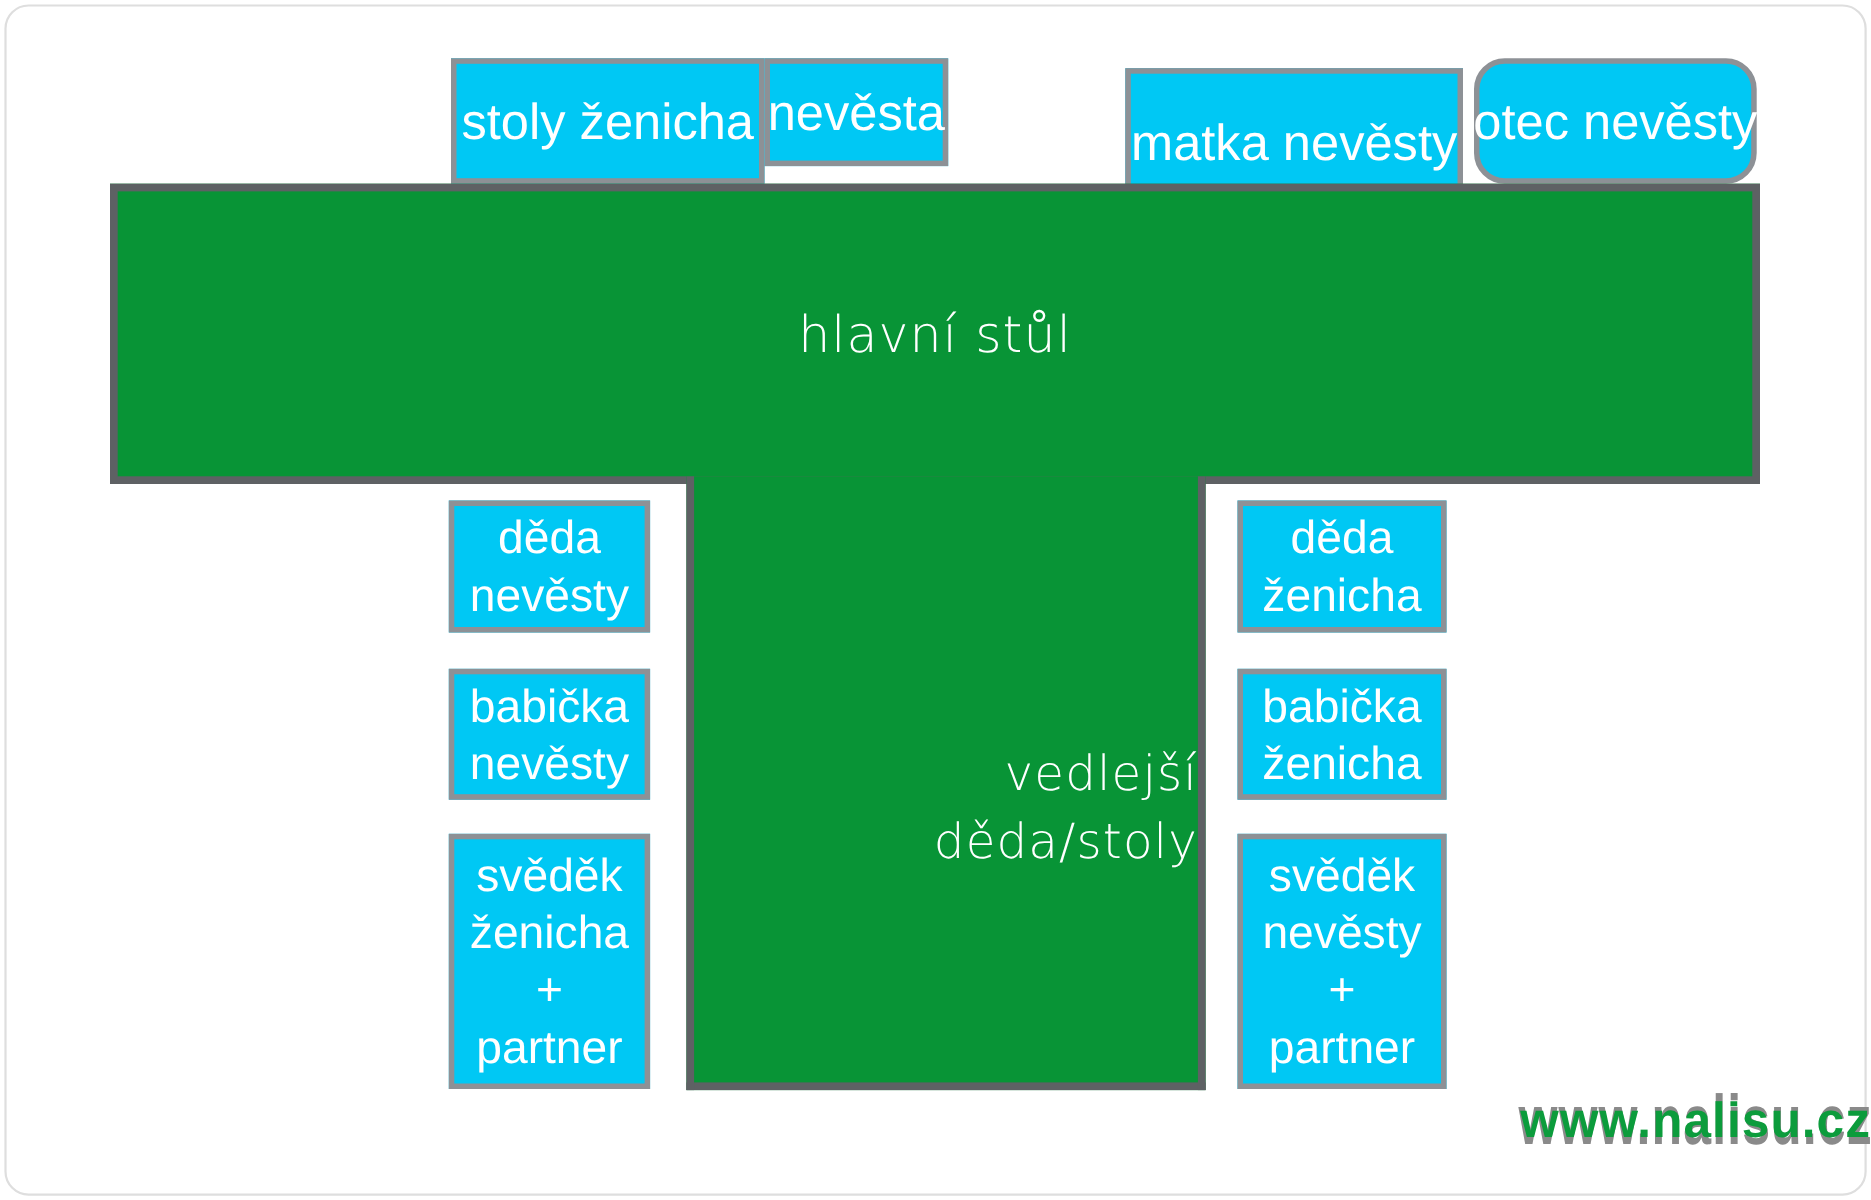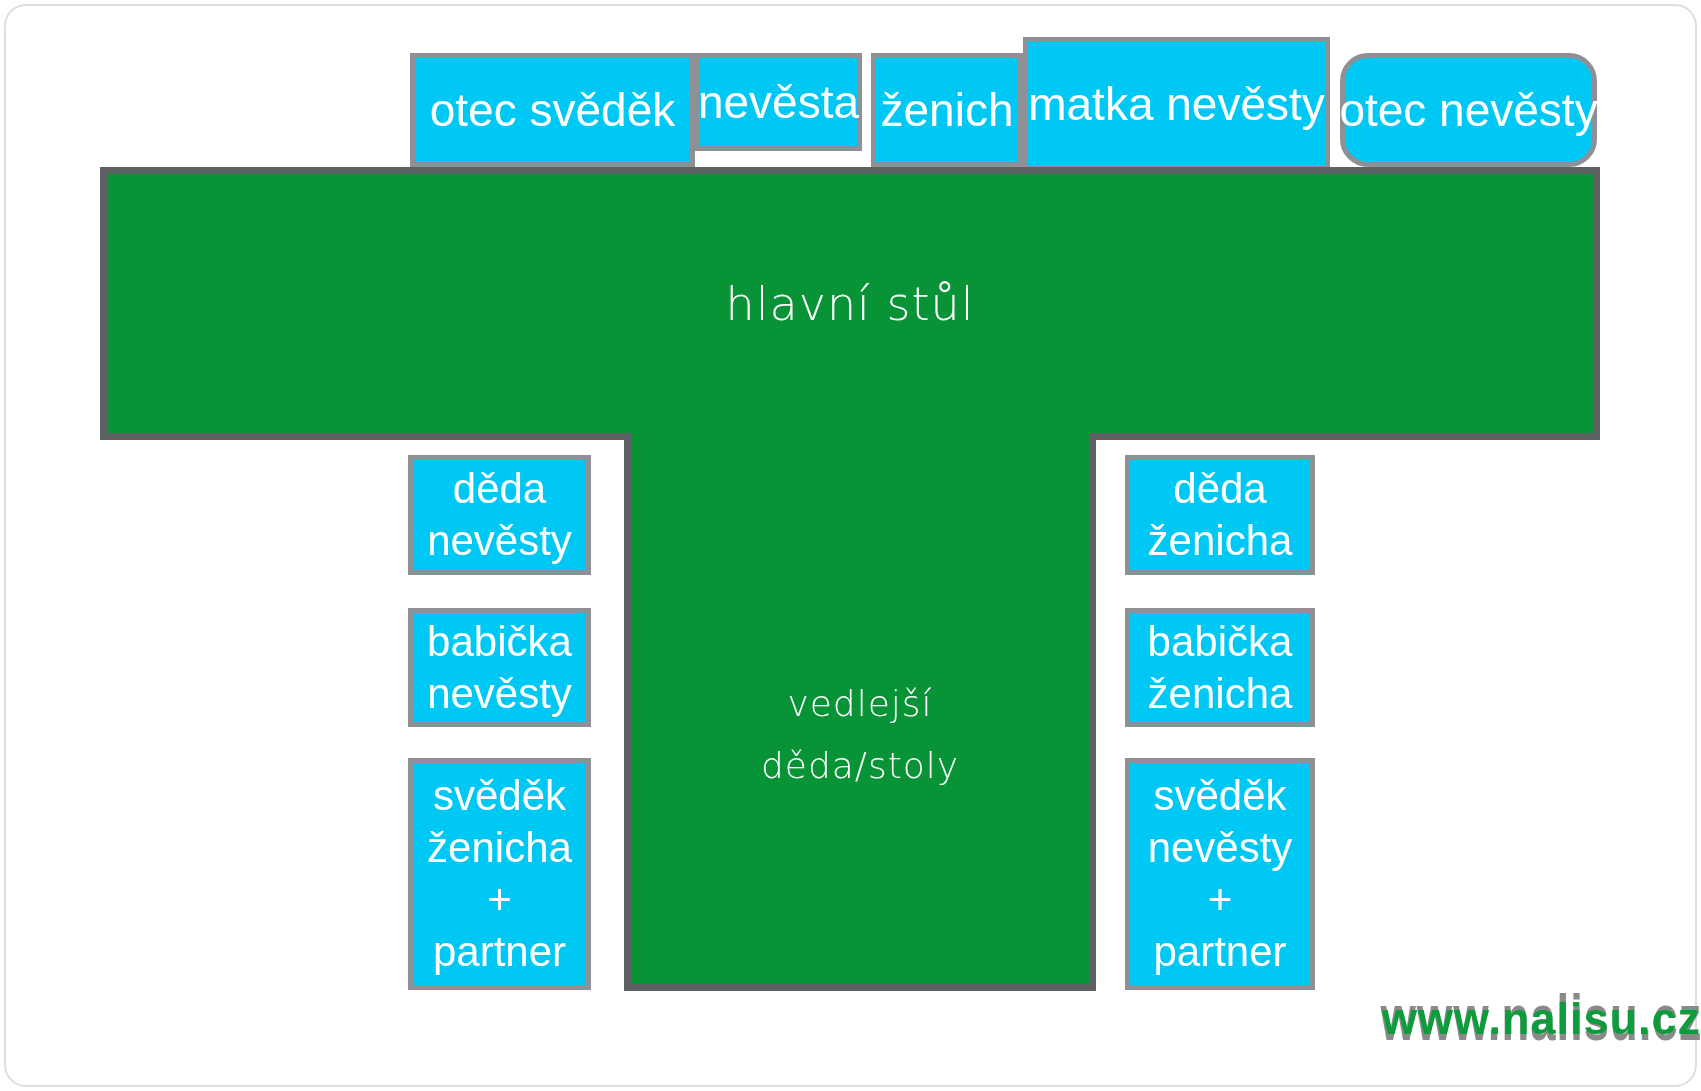--- a/index.html
+++ b/index.html
@@ -42,21 +42,21 @@
     font-size:46px;
     line-height:52px;
     white-space:nowrap;
   }
   .seat.side{font-size:42px;line-height:52px;}
   
   .seat.s1{left:99px; top:53px;width:311px;height:114px;}
   .seat.s2{left:410px;top:53px;width:285px;height:114px;}
   .seat.s3{left:695px;top:53px;width:167px;height:98px;}
   .seat.s4{left:871px;top:53px;width:152px;height:114px;}
-  .seat.s5{left:1023px;top:37px;width:307px;height:134px;}
+  .seat.s5{left:1023px;top:62px;width:307px;height:134px;}
   .seat.s6{left:1340px;top:53px;width:257px;height:114px;border-radius:28px;}
   
   .seat.l1{left:408px;top:455px;width:183px;height:120px;}
   .seat.l2{left:408px;top:608px;width:183px;height:119px;}
   .seat.l3{left:408px;top:758px;width:183px;height:232px;}
   
   .seat.r1{left:1125px;top:455px;width:190px;height:120px;}
   .seat.r2{left:1125px;top:608px;width:190px;height:119px;}
   .seat.r3{left:1125px;top:758px;width:190px;height:232px;}
   
@@ -83,23 +83,23 @@
     font-family:"DejaVu Sans", sans-serif;
     font-weight:300;
     font-size:46px;
     letter-spacing:1px;
     white-space:nowrap;
   }
   .side-table .table-label{
     position:absolute;
     left:0;right:0;
     top:240px;
-    font-size:36px;
+    font-size:44px;
     line-height:62px;
-    text-align:center;
+    text-align:right;
   }
   
   .watermark{
     position:absolute;
     left:3px;right:0;
     top:993px;
     text-align:right;
     z-index:3;
     pointer-events:none;
     text-decoration:underline;
@@ -134,27 +134,24 @@
   </div>
 
   <div class="side-table">
     <div class="table-label">
       <div>vedlejší</div>
       <div>děda/stoly</div>
     </div>
   </div>
 
   <div class="seat s2">
-    <span>otec svěděk</span>
+    <span>stoly ženicha</span>
   </div>
   <div class="seat s3">
     <span>nevěsta</span>
-  </div>
-  <div class="seat s4">
-    <span>ženich</span>
   </div>
   <div class="seat s5">
     <span>matka nevěsty</span>
   </div>
   <div class="seat s6">
     <span>otec nevěsty</span>
   </div>
 
   <div class="seat side l1">
     <span>děda</span>

